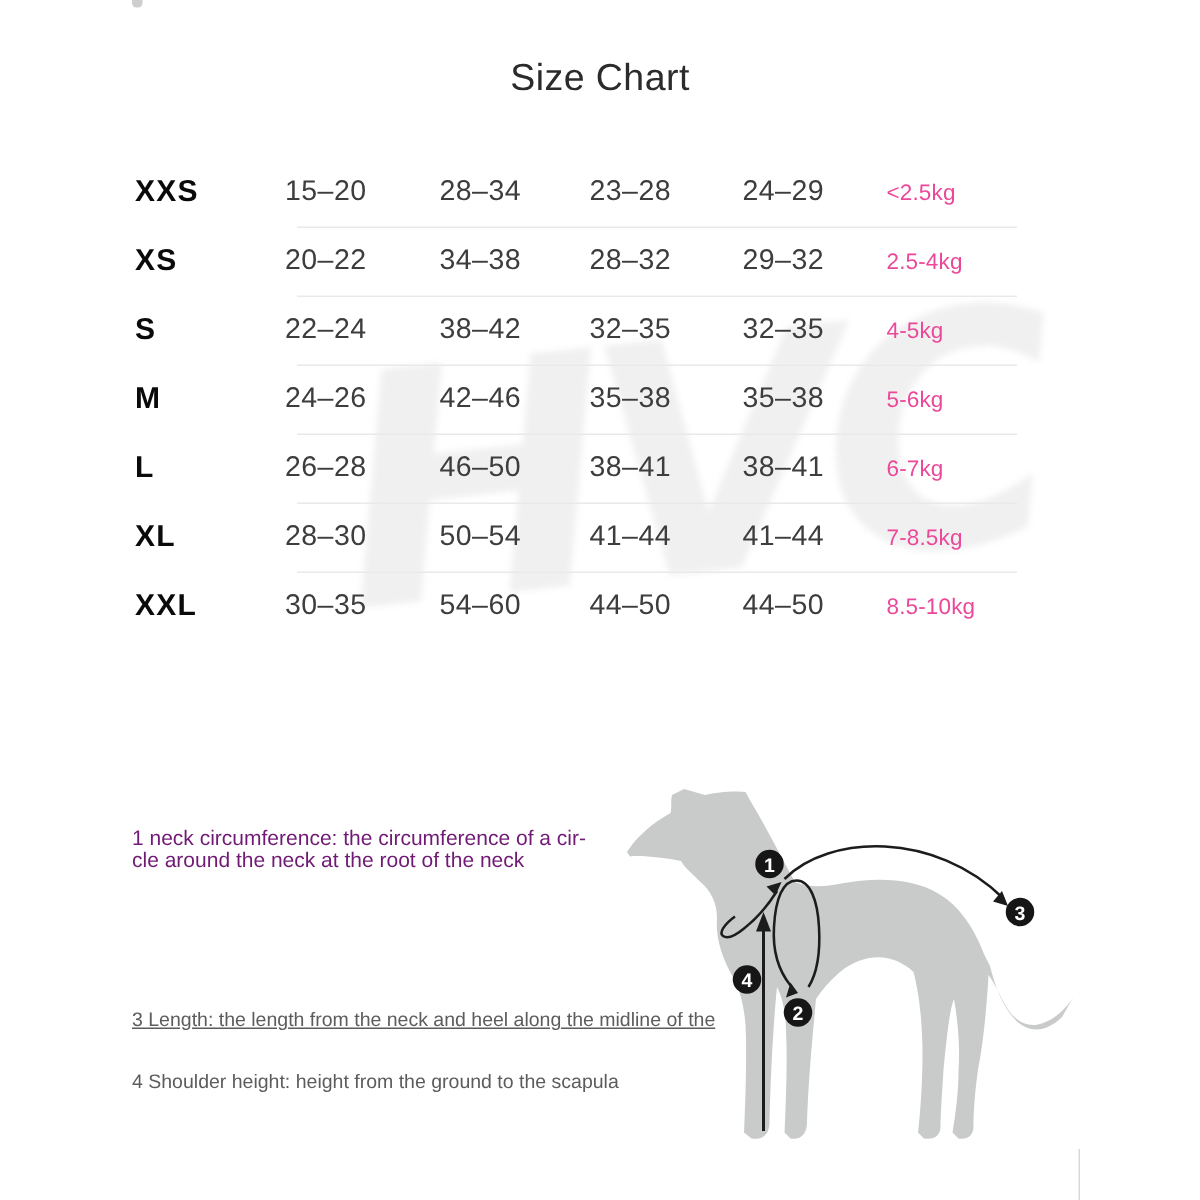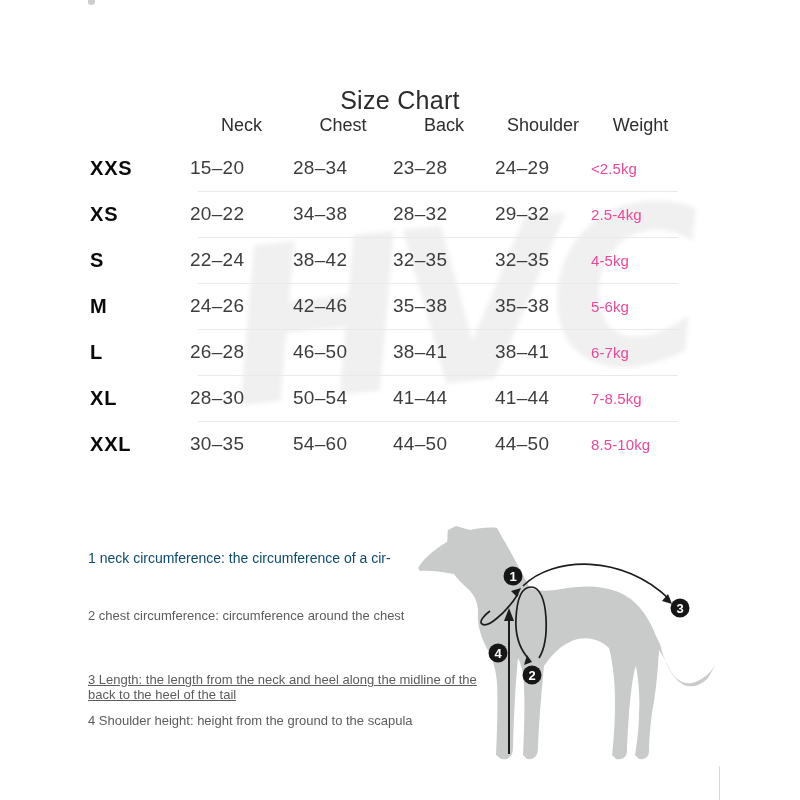--- a/index.html
+++ b/index.html
@@ -7,21 +7,20 @@
     width:800px;height:800px;position:relative;overflow:hidden;
     background:#ffffff;
     font-family:"Liberation Sans", sans-serif;
     -webkit-font-smoothing:antialiased;
   }
   
   .title{
     position:absolute;top:38px;left:0;width:800px;
     text-align:center;font-size:25px;font-weight:500;color:#2b2b2b;
     letter-spacing:.3px;
-    margin-top:48px;
   }
   
   .watermark{
     position:absolute;left:228px;top:160px;width:420px;height:320px;
     font-family:"DejaVu Sans", sans-serif;
     font-size:215px;font-weight:900;font-style:italic;line-height:300px;
     color:rgba(110,110,110,0.10);
     transform:rotate(-6deg);
     filter:blur(2px);
     letter-spacing:-12px;
@@ -44,21 +43,21 @@
     background:#e9e9e9;
   }
   .cell{text-align:left;font-size:19px;color:#3d3d3d;letter-spacing:.3px;}
   .cell.size{font-size:20px;font-weight:700;color:#0a0a0a;letter-spacing:.8px;}
   .cell.weight{font-size:15px;letter-spacing:.1px;color:#ec4899;}
   
   .note{
     position:absolute;left:88px;white-space:nowrap;
     font-size:13px;line-height:15px;color:#5c5c5c;
   }
-  .note.n1{top:551px;font-size:14px;line-height:15px;color:#0c4a6e;}
+  .note.n1{top:551px;font-size:14px;line-height:15px;color:#701a75;}
   .note.n2{top:608px;}
   .note.n3{top:672px;text-decoration:underline;}
   .note.n4{top:713px;}
   
   .dog-figure{position:absolute;left:398px;top:508px;width:340px;height:260px;}
   .artifact-top{
     position:absolute;left:88px;top:0;width:7px;height:5px;
     background:#c2c2c2;border-radius:0 0 3px 3px;opacity:.8;
   }
   .artifact-right{
@@ -69,28 +68,20 @@
 <body>
 
 <div class="artifact-top"></div>
 <div class="artifact-right"></div>
 
 <div class="title">Size Chart</div>
 
 <div class="watermark">HVC</div>
 
 <div class="size-table">
-  <div class="thead">
-    <div class="hc"></div>
-    <div class="hc">Neck</div>
-    <div class="hc">Chest</div>
-    <div class="hc">Back</div>
-    <div class="hc">Shoulder</div>
-    <div class="hc">Weight</div>
-  </div>
 
   <div class="trow">
     <div class="cell size">XXS</div>
     <div class="cell">15–20</div>
     <div class="cell">28–34</div>
     <div class="cell">23–28</div>
     <div class="cell">24–29</div>
     <div class="cell weight">&lt;2.5kg</div>
   </div>
   <div class="trow">
@@ -138,27 +129,26 @@
     <div class="cell">30–35</div>
     <div class="cell">54–60</div>
     <div class="cell">44–50</div>
     <div class="cell">44–50</div>
     <div class="cell weight">8.5-10kg</div>
   </div>
 </div>
 
 <div class="note n1">
   <div>1 neck circumference: the circumference of a cir-</div>
+  <div>cle around the neck at the root of the neck</div>
 </div>
 <div class="note n2">
-  <div>2 chest circumference: circumference around the chest</div>
 </div>
 <div class="note n3">
   <div>3 Length: the length from the neck and heel along the midline of the</div>
-  <div>back to the heel of the tail</div>
 </div>
 <div class="note n4">
   <div>4 Shoulder height: height from the ground to the scapula</div>
 </div>
 
 <svg class="dog-figure" viewBox="0 0 340 260" xmlns="http://www.w3.org/2000/svg">
 
   <path fill="#c9cbca" d="
     M 20 60
     C 26 50 38 40 49 34

